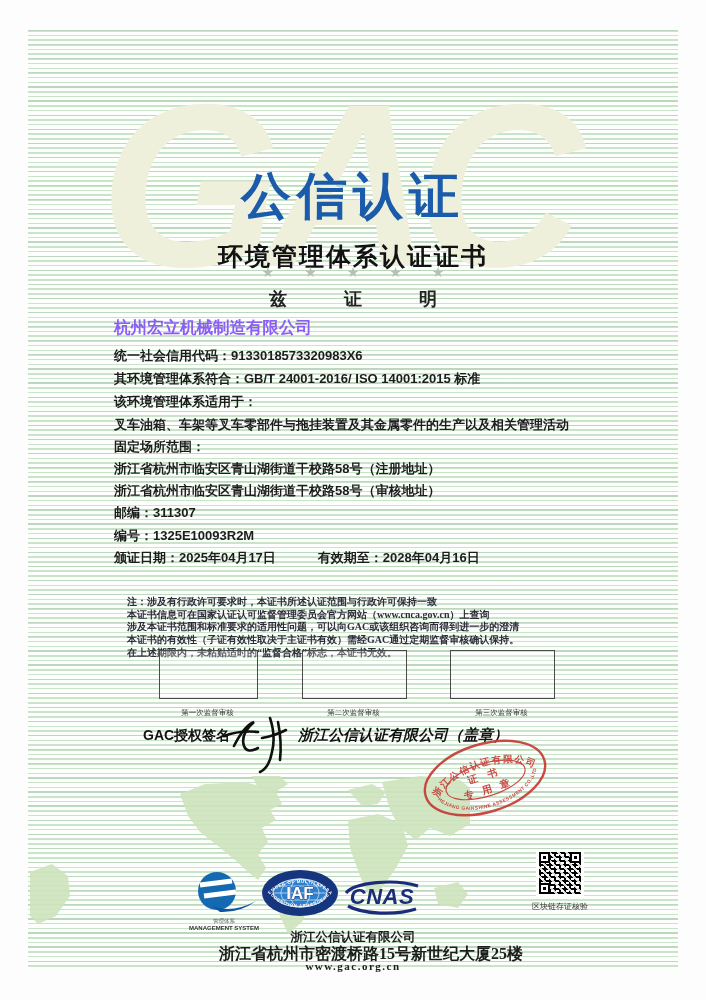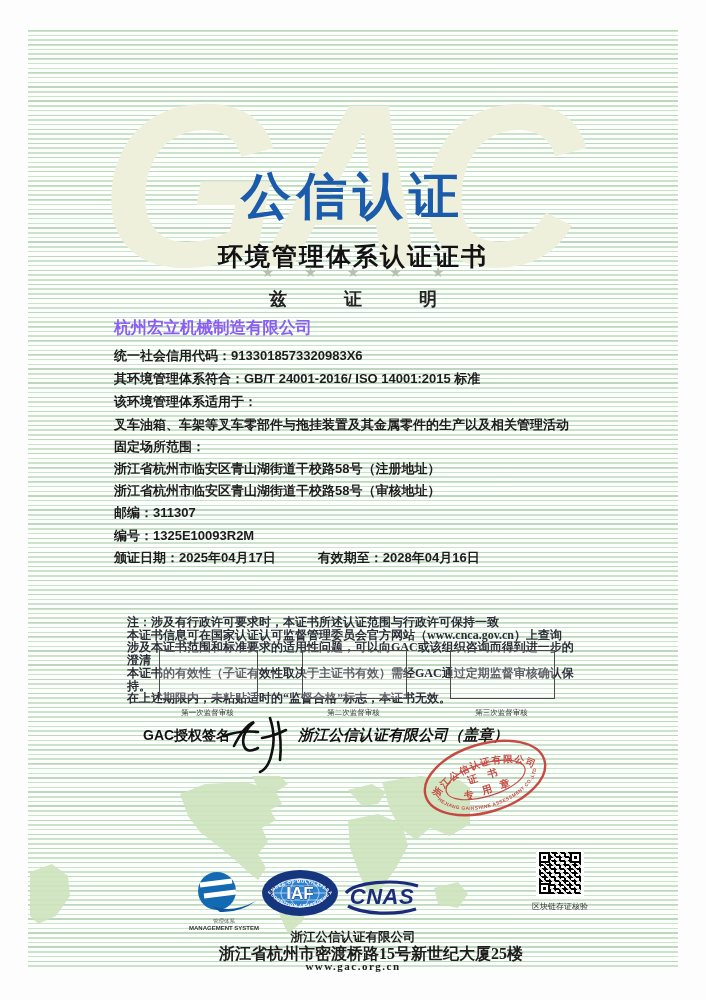--- a/index.html
+++ b/index.html
@@ -17,22 +17,22 @@
     letter-spacing:6px;color:#1b5bab;white-space:nowrap;}
   .subtitle{left:0;right:0;top:240px;text-align:center;font-size:25px;font-weight:800;
     letter-spacing:2px;color:#121212;white-space:nowrap;}
   .stars{left:0;right:0;top:265px;display:flex;justify-content:center;gap:30px;
     color:#b6c1b0;font-size:14px;line-height:1;}
   .certify{left:0;right:0;top:287px;text-align:center;text-indent:26px;font-size:18px;
     letter-spacing:26px;font-weight:600;color:#222;white-space:nowrap;}
   .company{left:114px;top:317px;font-size:16.5px;font-weight:800;color:#8b5cf6;white-space:nowrap;}
   .row{left:114px;font-size:13px;font-weight:700;color:#1c1c1c;white-space:nowrap;}
   .dates{left:114px;top:549px;display:flex;gap:42px;font-size:13px;font-weight:700;color:#1c1c1c;white-space:nowrap;}
-  .notes{left:127px;top:616px;width:450px;font-family:"Liberation Serif","DejaVu Serif",serif;
-    font-size:12px;line-height:12.7px;font-weight:700;color:#2b2d36;}
+  .notes{left:127px;top:596px;width:450px;font-family:"Liberation Serif","DejaVu Serif",serif;
+    font-size:10px;line-height:12.7px;font-weight:700;color:#2b2d36;}
   .svbox{top:650px;height:47px;border:1px solid #4a4a4a;background:rgba(255,255,255,0.25);}
   .svlabel{top:708px;font-size:7.5px;color:#333;text-align:center;white-space:nowrap;}
   .siglabel{left:143px;top:727px;font-size:14px;font-weight:700;color:#111;white-space:nowrap;}
   .sealholder{left:298px;top:726px;font-size:15px;font-weight:700;color:#111;white-space:nowrap;font-style:italic;}
   .gac-cap-cn{left:176px;top:918px;width:96px;text-align:center;font-size:5.5px;color:#555;}
   .gac-cap-en{left:176px;top:925px;width:96px;text-align:center;font-size:6px;font-weight:700;color:#333;}
   .accr{left:427px;top:856px;}
   .accr .cn{font-size:9.5px;line-height:12.4px;letter-spacing:1px;color:#44544a;}
   .accr .en{font-size:7.8px;line-height:10.5px;font-weight:700;color:#2f2f2f;white-space:nowrap;}
   .qr{left:536px;top:849px;width:48px;height:48px;background:#fff;}

